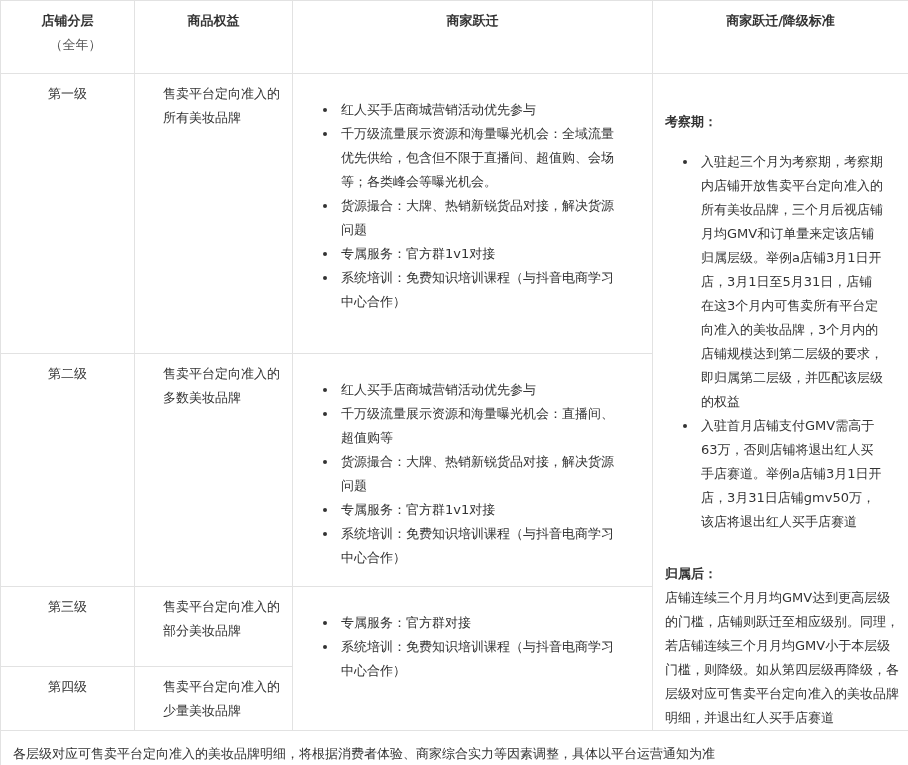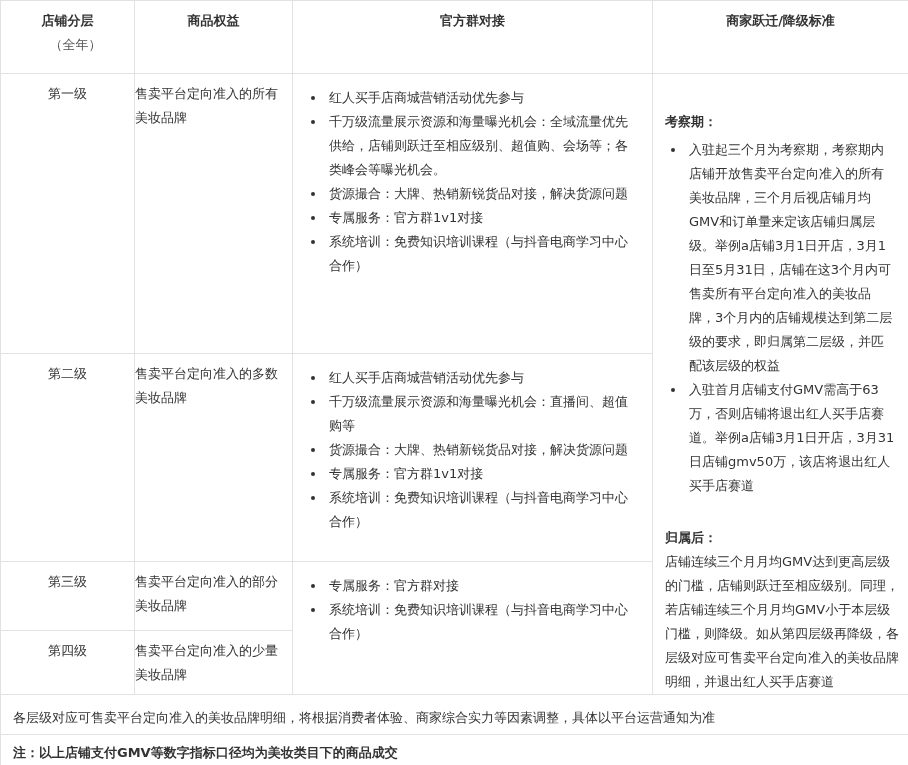--- a/index.html
+++ b/index.html
@@ -41,31 +41,31 @@
       display: block;
       font-weight: normal;
       color: #555555;
       margin-left: 16px;
     }
     td.tier-name {
       text-align: center;
       padding-top: 8px;
     }
     td.goods {
-      padding: 8px 8px 0 0;
+      padding: 8px 8px 0 28px;
     }
     td.marketing {
       padding: 8px 10px 0 12px;
     }
     td.criteria {
       padding: 8px 8px 0 12px;
     }
     ul.bullets {
       list-style: none;
-      margin: 4px;
+      margin: 16px;
       padding: 0;
     }
     ul.bullets li {
       position: relative;
       padding-left: 20px;
     }
     ul.bullets li::before {
       content: "";
       position: absolute;
       left: 2px;
@@ -107,33 +107,33 @@
     <col style="width:360px">
     <col style="width:256px">
   </colgroup>
   <thead>
     <tr>
       <th>
         <span>店铺分层</span>
         <span class="th-sub">（全年）</span>
       </th>
       <th>商品权益</th>
-      <th>官方群对接</th>
+      <th>商家跃迁</th>
       <th>商家跃迁/降级标准</th>
     </tr>
   </thead>
   <tbody>
 
     <tr style="height:280px">
       <td class="tier-name">第一级</td>
       <td class="goods">售卖平台定向准入的所有美妆品牌</td>
       <td class="marketing">
         <ul class="bullets">
           <li>红人买手店商城营销活动优先参与</li>
-          <li>千万级流量展示资源和海量曝光机会：全域流量优先供给，店铺则跃迁至相应级别、超值购、会场等；各类峰会等曝光机会。</li>
+          <li>千万级流量展示资源和海量曝光机会：全域流量优先供给，包含但不限于直播间、超值购、会场等；各类峰会等曝光机会。</li>
           <li>货源撮合：大牌、热销新锐货品对接，解决货源问题</li>
           <li>专属服务：官方群1v1对接</li>
           <li>系统培训：免费知识培训课程（与抖音电商学习中心合作）</li>
         </ul>
       </td>
       <td class="criteria" rowspan="4">
         <span class="bold-label">考察期：</span>
         <ul class="bullets crit-bullets">
           <li>入驻起三个月为考察期，考察期内店铺开放售卖平台定向准入的所有美妆品牌，三个月后视店铺月均GMV和订单量来定该店铺归属层级。举例a店铺3月1日开店，3月1日至5月31日，店铺在这3个月内可售卖所有平台定向准入的美妆品牌，3个月内的店铺规模达到第二层级的要求，即归属第二层级，并匹配该层级的权益</li>
           <li>入驻首月店铺支付GMV需高于63万，否则店铺将退出红人买手店赛道。举例a店铺3月1日开店，3月31日店铺gmv50万，该店将退出红人买手店赛道</li>

